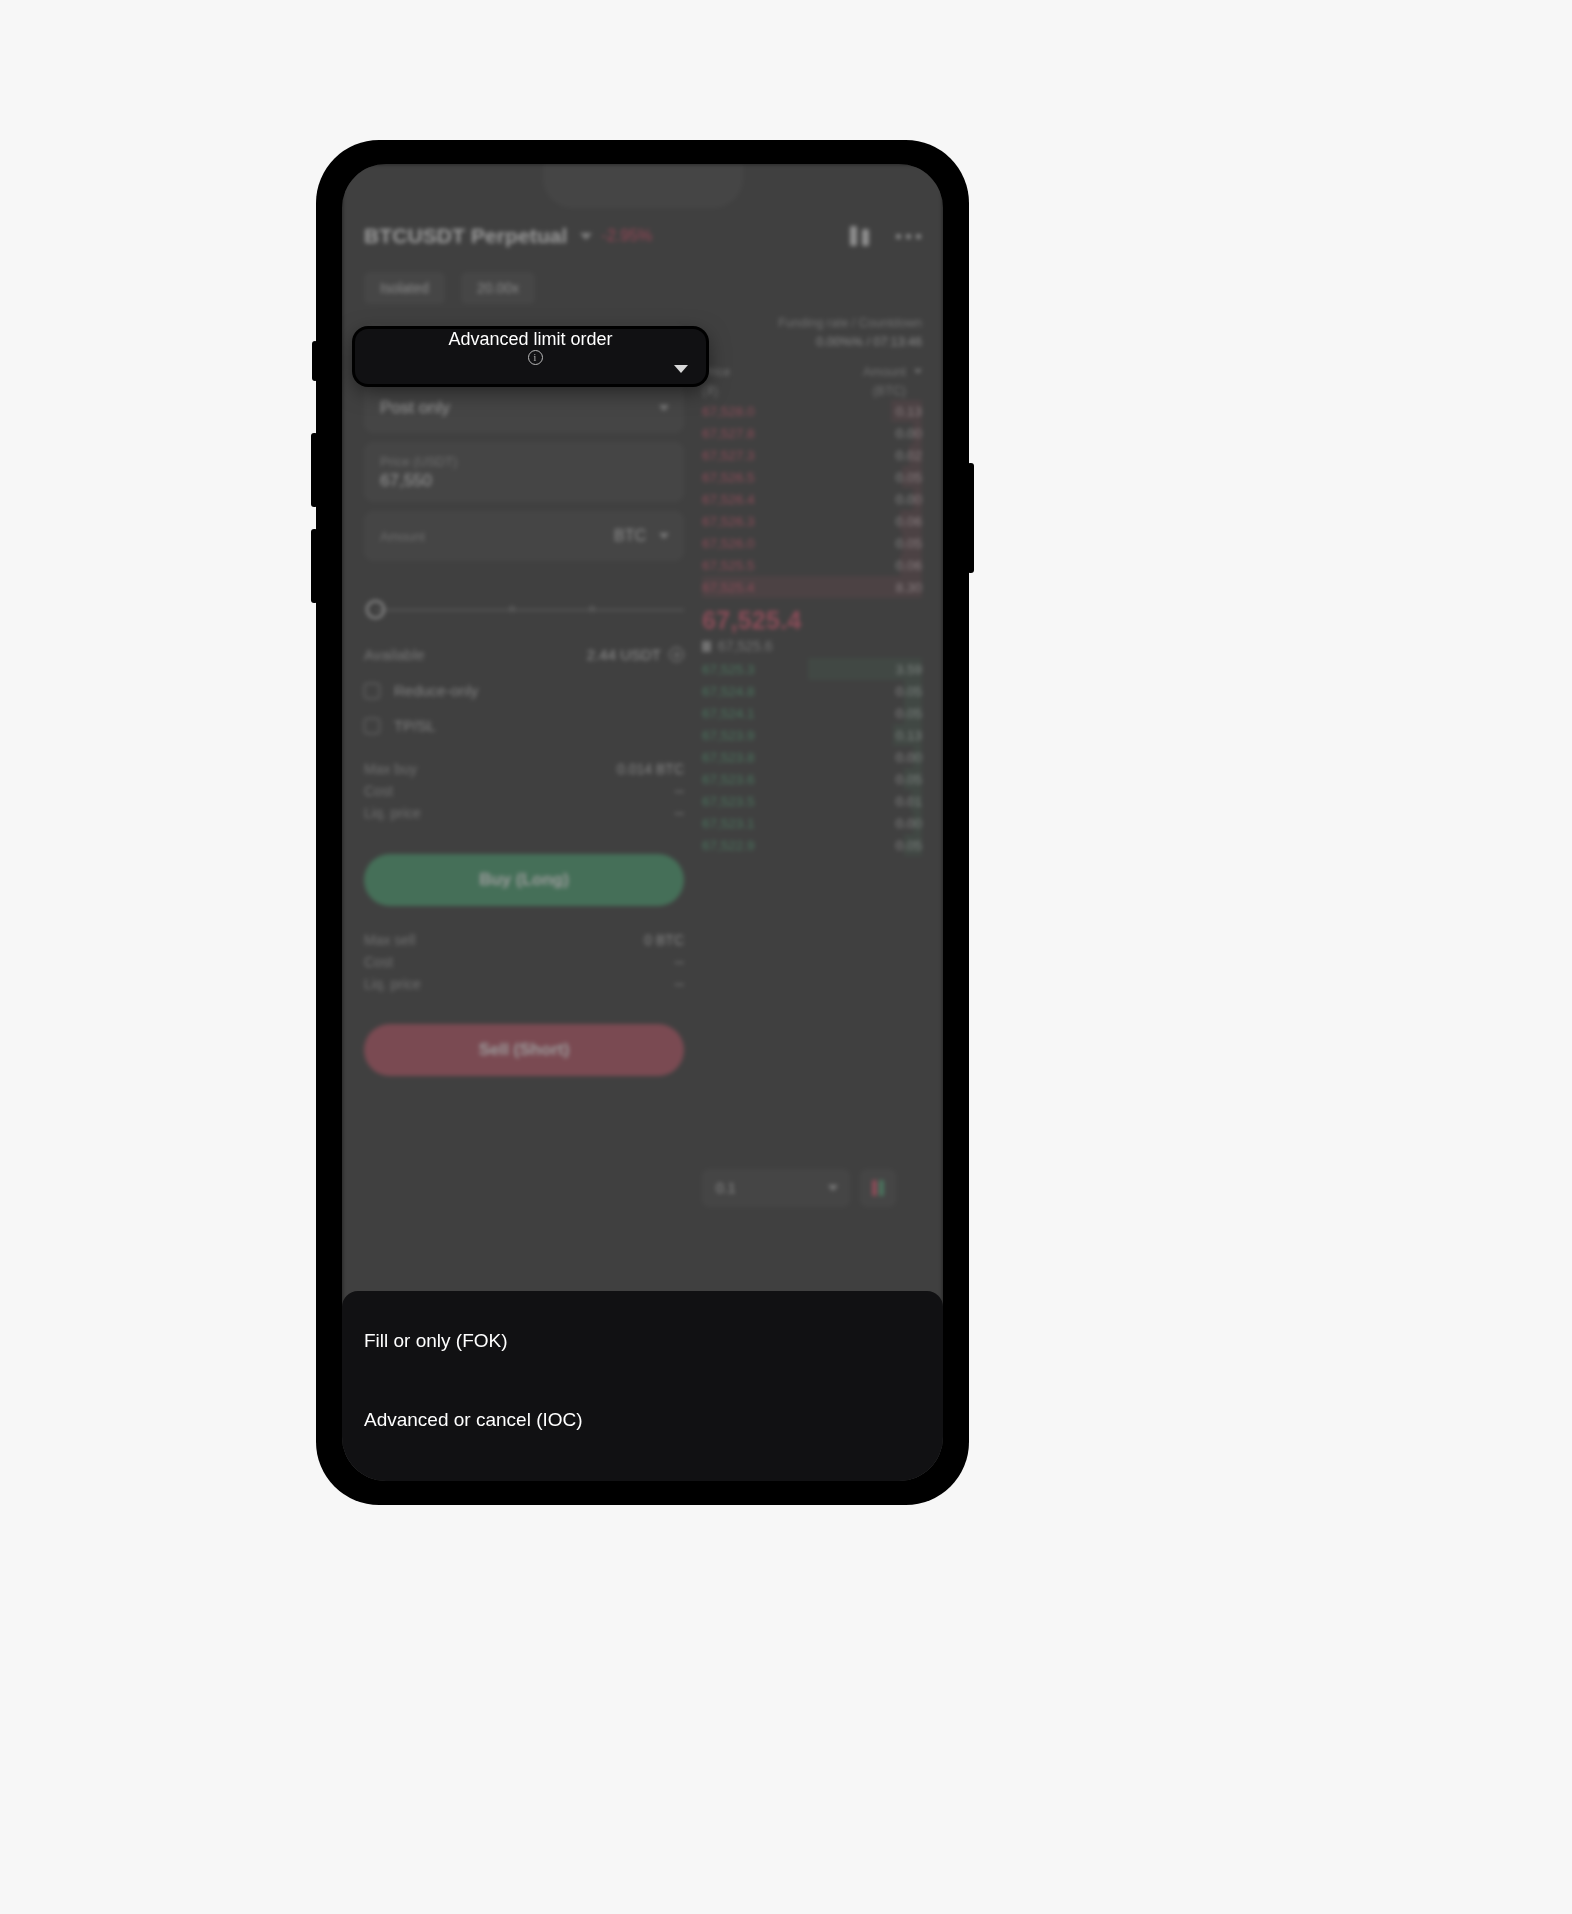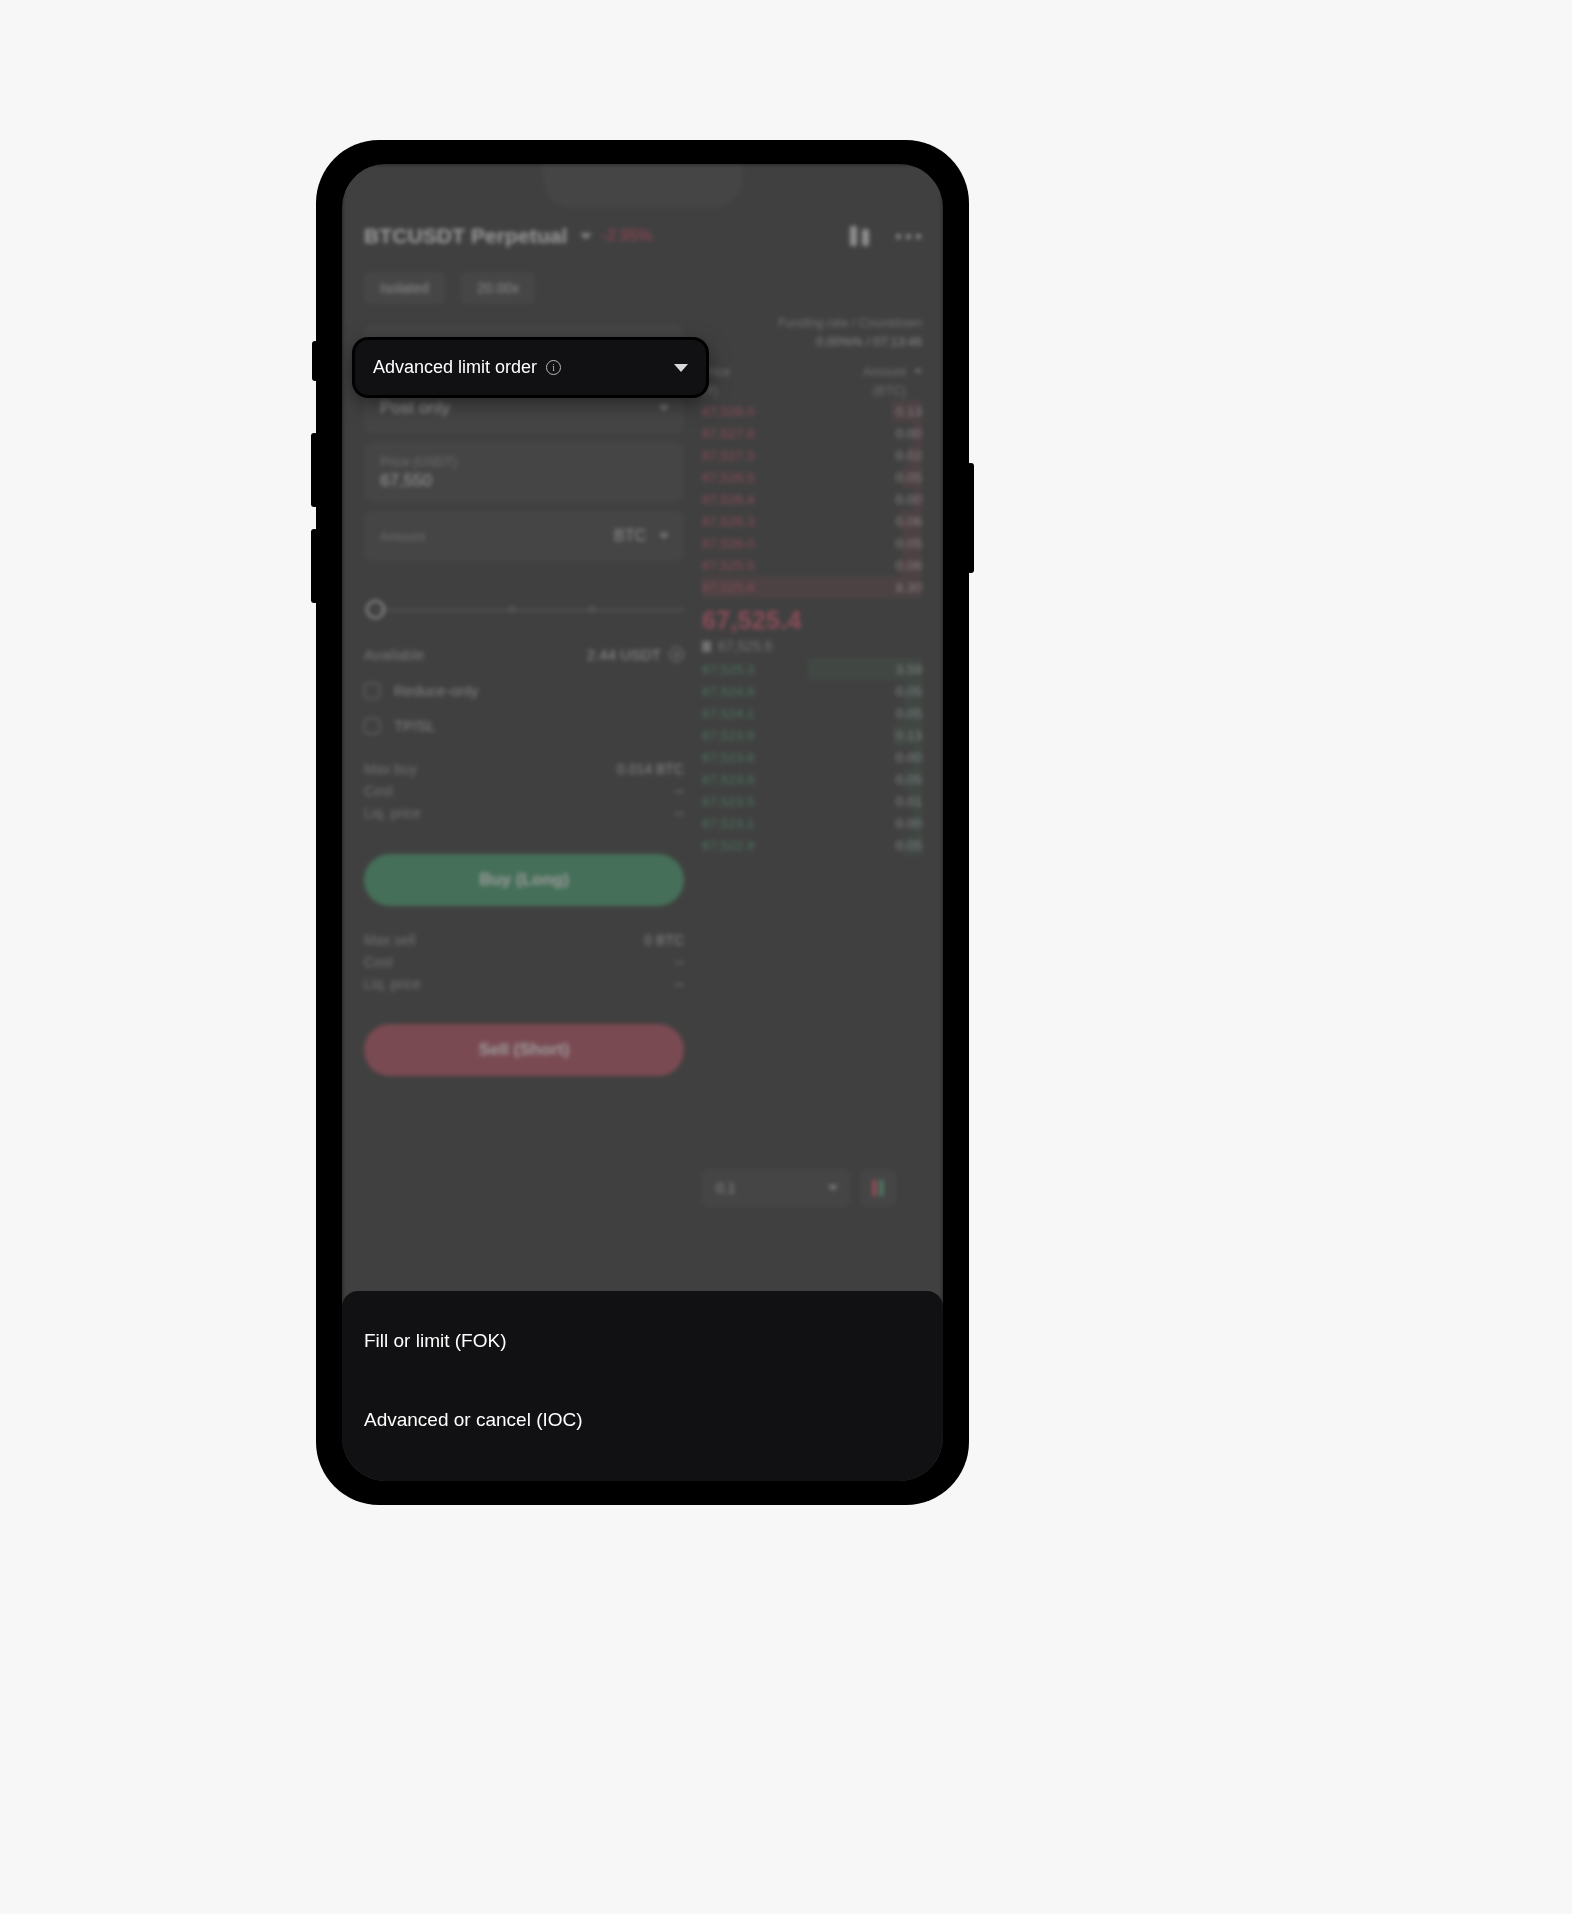--- a/index.html
+++ b/index.html
@@ -222,27 +222,28 @@
   
   #homearea { position:absolute; left:0; bottom:0; width:100%; height:48px; background:#4a4a4a; }
   #homebar {
     position:absolute; left:50%; transform:translateX(-50%); top:13px;
     width:56px; height:6px; border-radius:3px; background:#d9d9d9;
   }
 
   
   #hl-order-type {
     position:absolute;
-    left:13px; top:176px;
+    left:13px; top:165px;
     width:351px; height:55px;
     background:#111113;
     border-radius:13px;
     box-shadow:0 0 0 3px #000, 0 6px 22px rgba(0,0,0,.55);
     display:flex; align-items:center; padding:0 18px;
     z-index:30;
+    flex-direction:column;
   }
   #hl-order-type .txt { font-size:18px; color:#fff; }
   #hl-order-type .info {
     width:15px;height:15px;border-radius:50%;border:1.5px solid #b9b9b9;
     margin-left:9px; display:flex;align-items:center;justify-content:center;
     font-size:10px;color:#b9b9b9;font-family:"Liberation Serif",serif;
   }
   #hl-order-type .car {
     margin-left:auto;
     width:0;height:0;border-left:7px solid transparent;border-right:7px solid transparent;
@@ -535,21 +536,21 @@
       </div>
 
       <div id="hl-order-type">
         <span class="txt">Advanced limit order</span>
         <span class="info">i</span>
         <span class="car"></span>
       </div>
 
       <div id="sheet">
           <div class="opt">
-            <span>Fill or limit (FOK)</span>
+            <span>Fill or only (FOK)</span>
           </div>
           <div class="opt">
             <span>Advanced or cancel (IOC)</span>
           </div>
         </div>
 
     </div>
   </div>
 </div>
 

